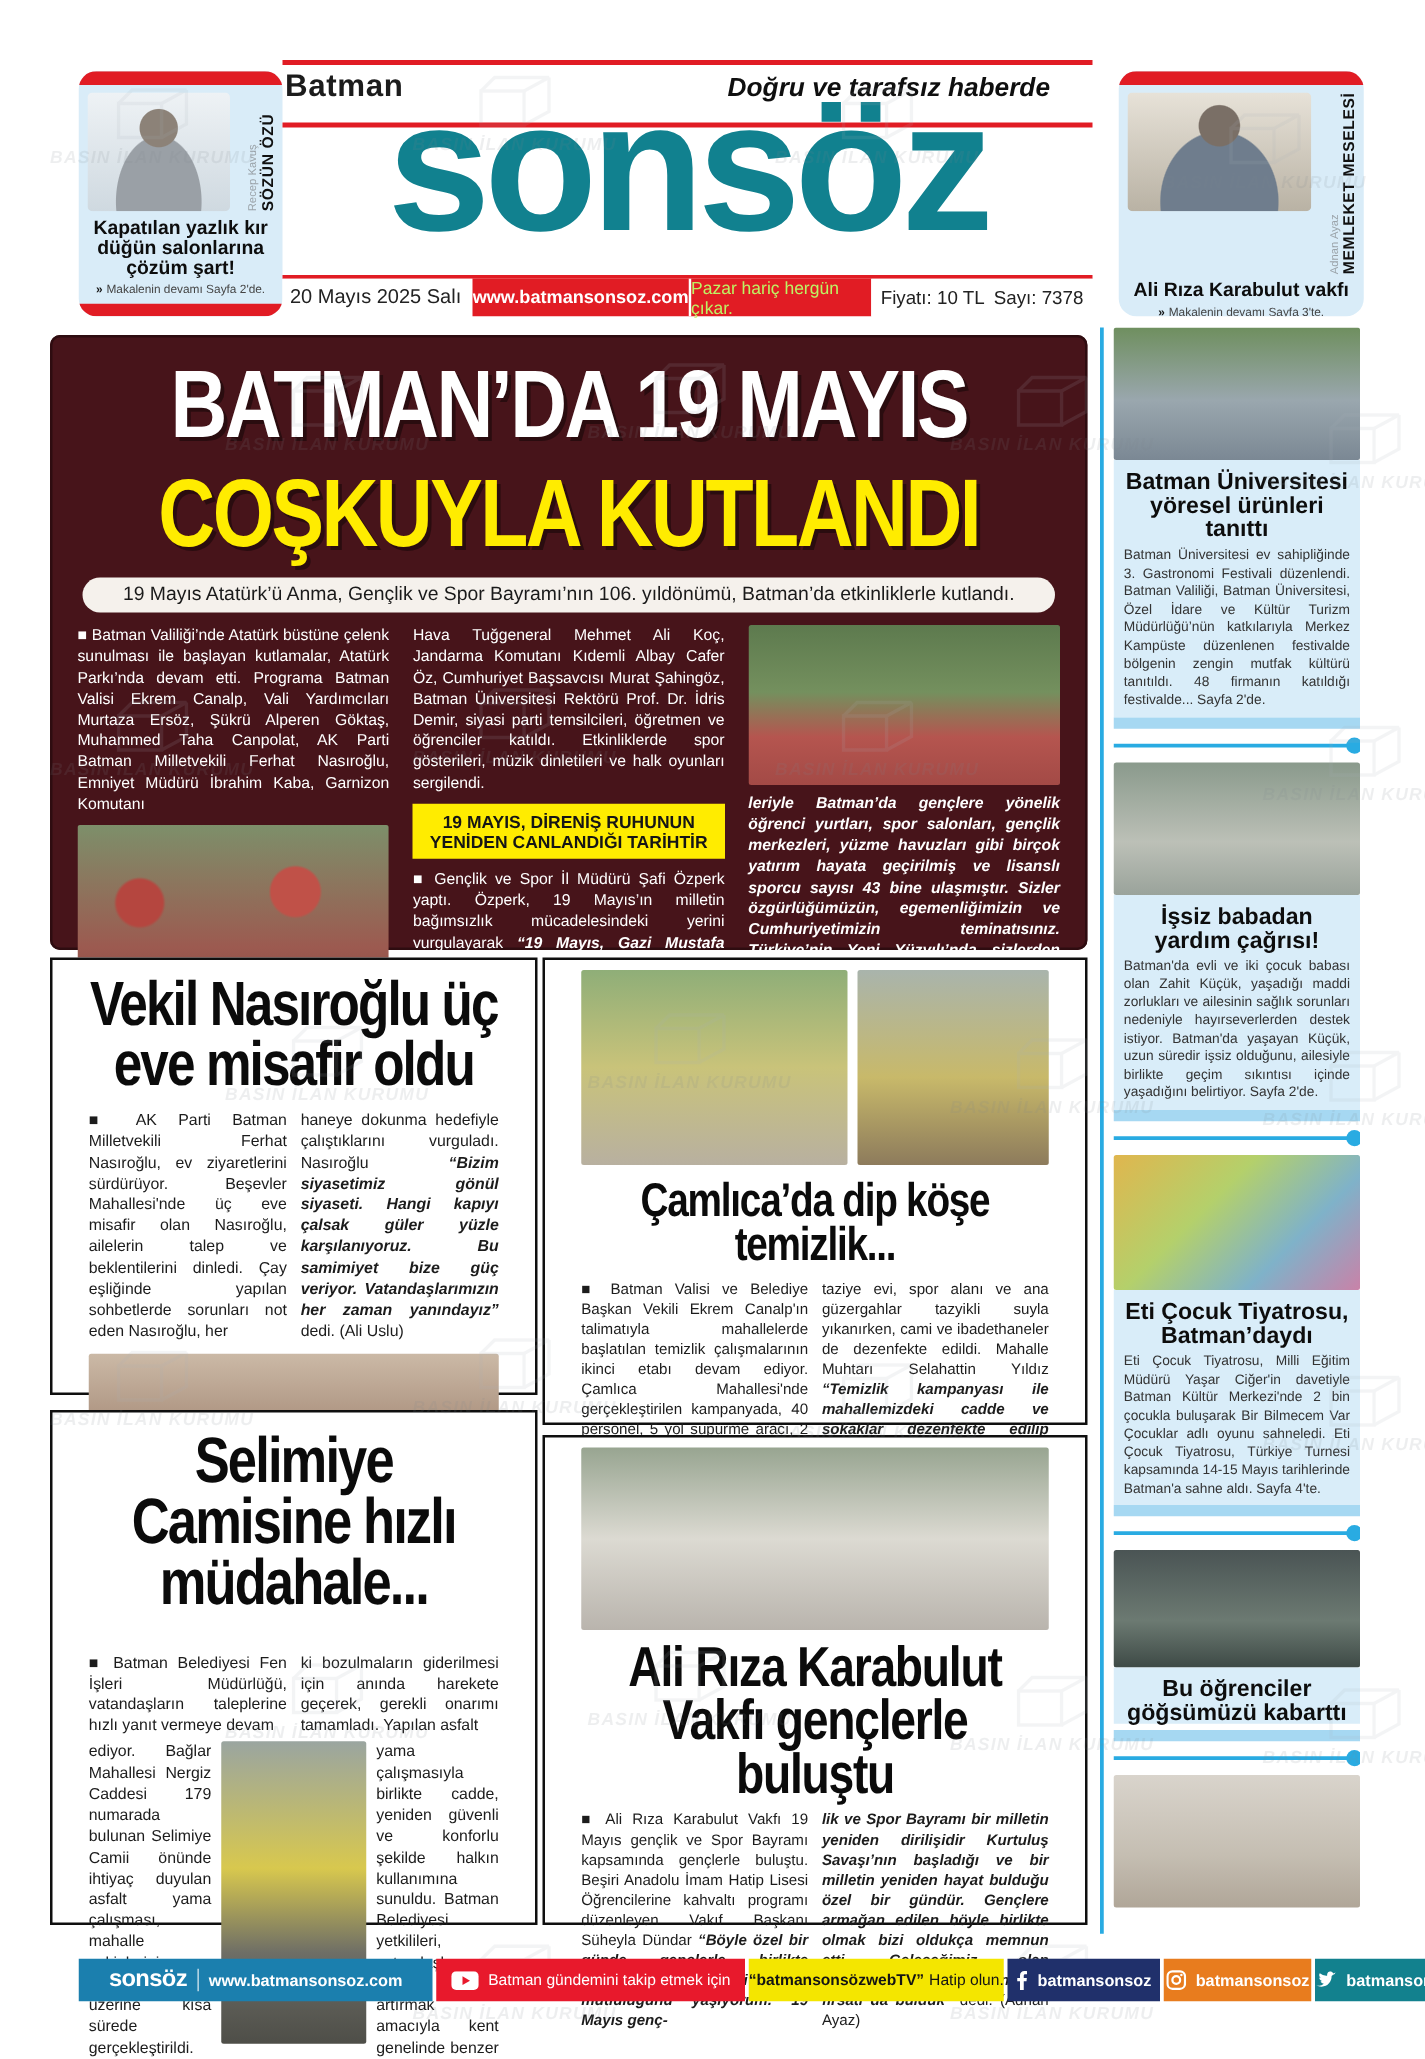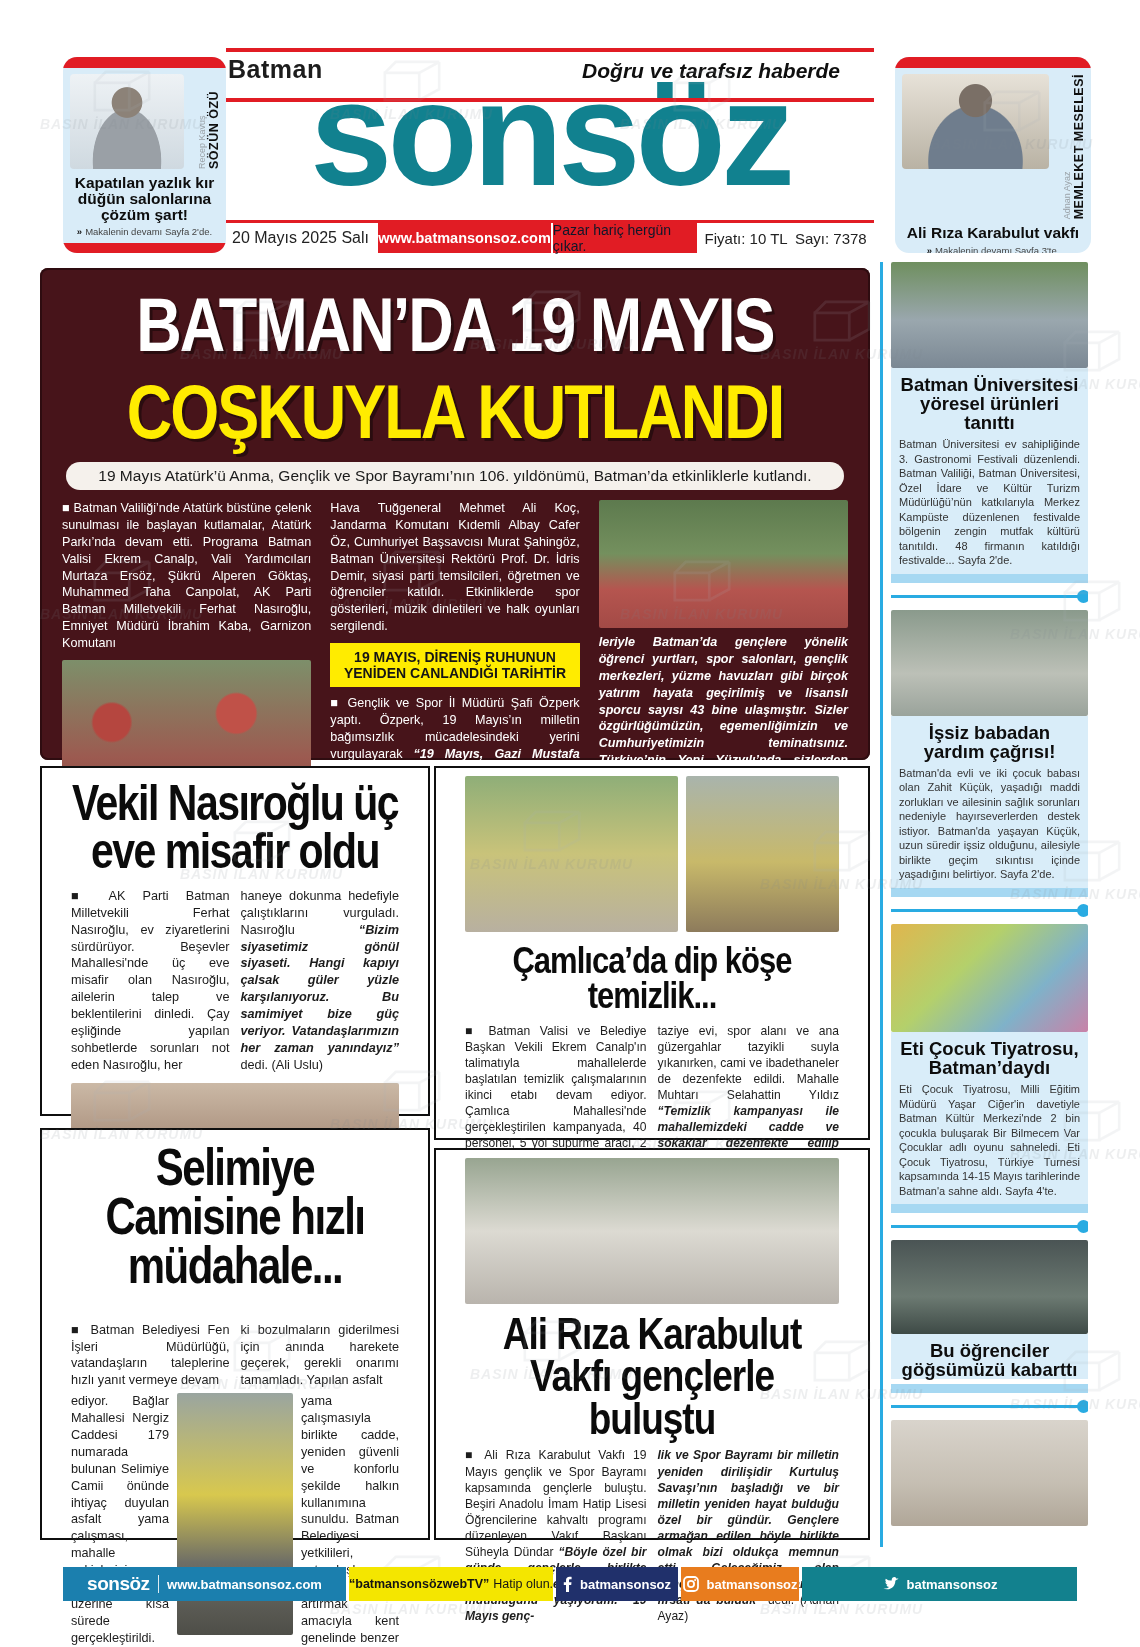--- a/index.html
+++ b/index.html
@@ -41,21 +41,21 @@
   .mh-cityrow { position:absolute; top:19px; left:2px; right:0; display:flex; justify-content:space-between; align-items:baseline; }
   .mh-city { font-size:25px; font-weight:bold; color:#1c1c1c; letter-spacing:.5px; }
   .mh-tagline { font-size:21px; font-style:italic; font-weight:bold; color:#0f0f0f; margin-right:34px; }
   .mh-line2 { position:absolute; top:62px; left:0; right:0; height:3.5px; background:#e11c24; z-index:0; }
   .mh-logo { position:absolute; top:20px; left:0; width:100%; text-align:center; z-index:1;
              font-size:148px; font-weight:bold; color:#11818f; letter-spacing:-5px; line-height:1.05; }
   .mh-strip { position:absolute; left:0; right:0; top:184px; height:33px; border-top:3.5px solid #e11c24; display:flex; }
   .seg { display:flex; align-items:center; height:100%; }
   .s-date  { width:178px; background:#fff; color:#222; font-size:16px; padding-left:6px; }
   .s-web   { flex:1; background:#e11c24; color:#fff; font-size:14.5px; font-weight:bold; justify-content:center; border-right:2px solid #fff; }
-  .s-freq  { width:170px; background:#e11c24; color:#0f172a; font-size:14px; justify-content:center; }
+  .s-freq  { width:170px; background:#e11c24; color:#bef264; font-size:14px; justify-content:center; }
   .s-price { width:208px; background:#fff; color:#222; font-size:15px; justify-content:space-evenly; }
 
   
   .lead { position:absolute; left:40px; top:268px; width:830px; height:492px; background:#47141a;
           border-radius:8px; padding:10px 22px 14px; box-shadow:0 0 0 2px #2e0c10 inset; }
   .lead-h1, .lead-h2 { text-align:center; font-weight:bold; letter-spacing:-2px; line-height:1;
           transform:scaleY(1.22); transform-origin:center top; text-shadow:3px 3px 0 rgba(0,0,0,.4); }
   .lead-h1 { font-size:63px; color:#fff; margin-top:8px; }
   .lead-h2 { font-size:63px; color:#ffec00; margin-top:24px; }
   .lead-sub { margin:26px 4px 10px; background:#f5f1ec; border-radius:16px; padding:5px 10px;
@@ -299,20 +299,29 @@
       <p><span class="q">lik ve Spor Bayramı bir milletin yeniden dirilişidir Kurtuluş Savaşı’nın başladığı ve bir milletin yeniden hayat bulduğu özel bir gündür. Gençlere armağan edilen böyle birlikte olmak bizi oldukça memnun etti. Geleceğimiz olan gençlerimize Vakfı anlatma fırsatı da bulduk”</span><span> dedi. (Adnan Ayaz)</span></p>
     </div>
   </section>
 
   <footer class="footer">
     <div class="chip c-site">
       <span class="brand">sonsöz</span>
       <span class="bdiv"></span>
       <span>www.batmansonsoz.com</span>
     </div>
+    <div class="chip c-yt">
+      <span class="icn">
+        <svg width="22" height="15" viewBox="0 0 22 15">
+            <rect width="22" height="15" rx="4" fill="#fff"></rect>
+            <path d="M9 4l6 3.5L9 11z" fill="#e8192c"></path>
+          </svg>
+      </span>
+      <span>Batman gündemini takip etmek için</span>
+    </div>
     <div class="chip c-webtv">
       <b>“batmansonsözwebTV”</b>
       <span>Hatip olun.</span>
     </div>
     <div class="chip c-fb">
       <span class="icn">
         <svg width="9" height="16" viewBox="0 0 8 16">
             <path d="M5.5 16V9h2.2L8 6.3H5.5V4.6c0-.8.2-1.3 1.3-1.3h1.3V.9C7.9.9 7 .8 6 .8 3.9.8 2.5 2.1 2.5 4.3v2H.3V9h2.2v7z" fill="#fff"></path>
           </svg>
       </span>

